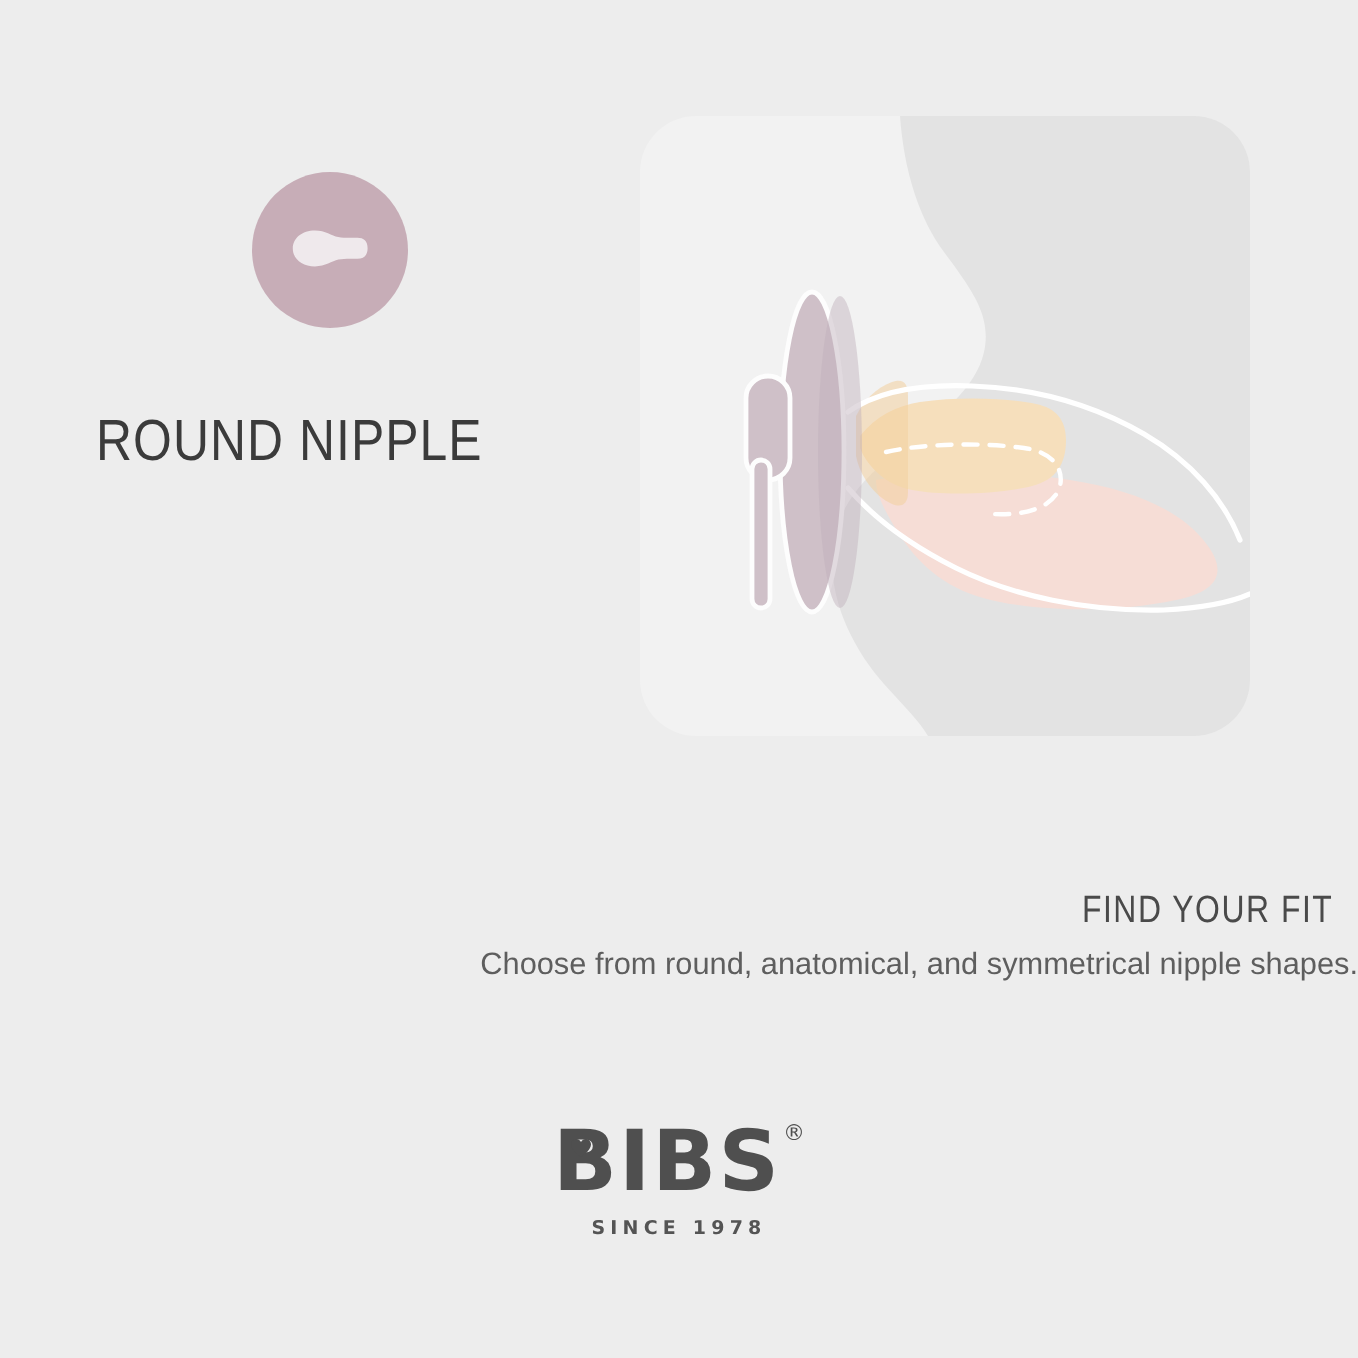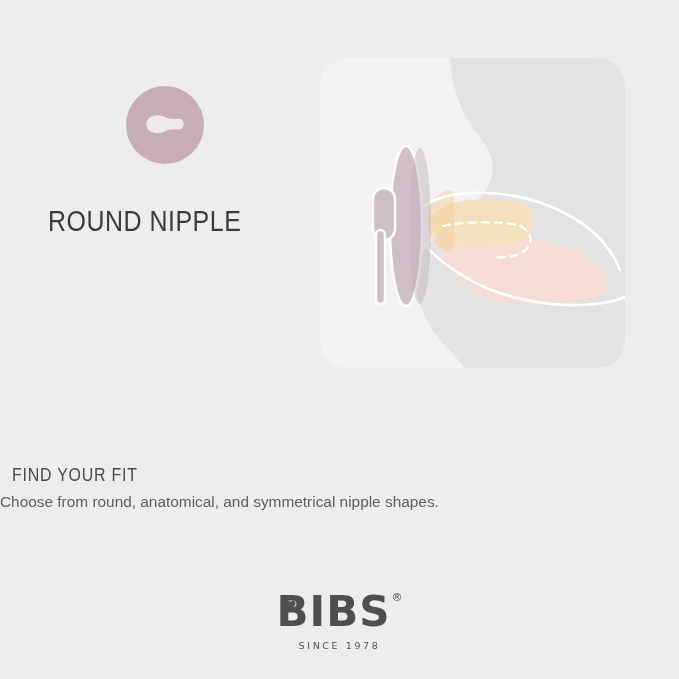--- a/index.html
+++ b/index.html
@@ -80,43 +80,43 @@
     display: block;
     width: 305px;
     height: 310px;
   }
 
   
   .fit-block {
     position: absolute;
     left: 0;
     right: 0;
-    top: 464px;
-    text-align: left;
+    top: 445px;
+    text-align: right;
   }
   .fit-title {
     font-size: 19px;
     color: #4a4a4a;
     letter-spacing: 0.9px;
     font-family: "Liberation Sans Narrow", "Liberation Sans", sans-serif;
     transform: scaleX(0.84);
     display: inline-block;
   }
   .fit-sub {
     margin-top: 7px;
     font-size: 15.4px;
     color: #5e5e5e;
   }
 
   
   .logo-block {
     position: absolute;
     left: 0;
     right: 0;
-    top: 591px;
+    top: 560px;
     text-align: center;
   }
   .logo-word {
     position: relative;
     display: inline-block;
     font-size: 42px;
     font-weight: bold;
     letter-spacing: 1px;
     color: #4f4f4f;
     line-height: 1;
@@ -133,21 +133,21 @@
   .logo-heart {
     position: absolute;
     left: 8px;
     top: 9px;
     width: 11px;
     height: 10px;
   }
   .logo-tagline {
     margin-top: 7px;
     font-size: 9.5px;
-    font-weight: normal;
+    font-weight: bold;
     letter-spacing: 2.6px;
     color: #545454;
     font-family: "DejaVu Sans", sans-serif;
   }
 </style>
 </head>
 <body>
 
 <div class="page">
 

